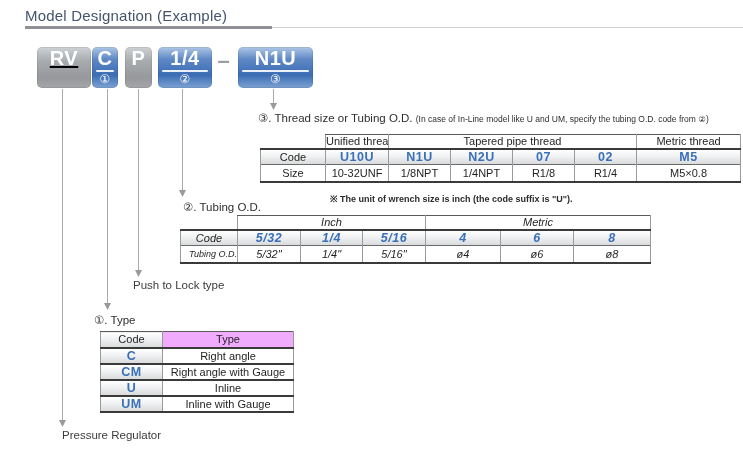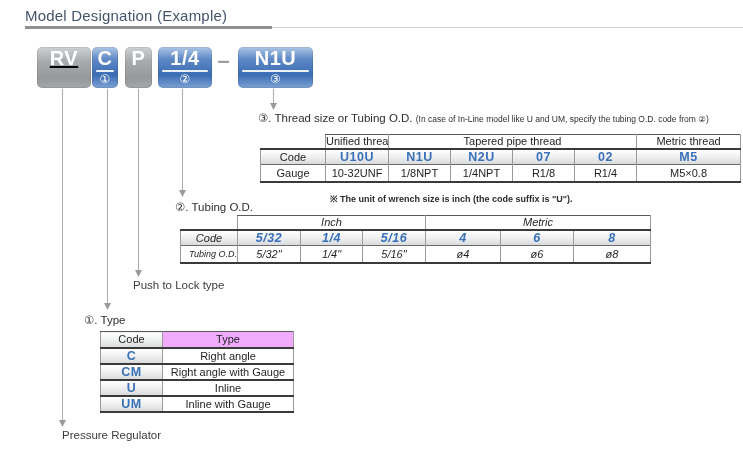--- a/index.html
+++ b/index.html
@@ -122,33 +122,33 @@
     <tr class="code-row">
       <td class="rowlabel">Code</td>
       <td>U10U</td>
       <td>N1U</td>
       <td>N2U</td>
       <td>07</td>
       <td>02</td>
       <td>M5</td>
     </tr>
     <tr class="size-row">
-      <td class="rowlabel">Gauge</td>
+      <td class="rowlabel">Size</td>
       <td>10-32UNF</td>
       <td>1/8NPT</td>
       <td>1/4NPT</td>
       <td>R1/8</td>
       <td>R1/4</td>
       <td>M5×0.8</td>
     </tr>
   </tbody>
     </table>
   <div class="footnote" style="left:330px;top:192px;">※ The unit of wrench size is inch (the code suffix is "U").</div>
 
-  <div class="spec-heading" style="left:175px;top:200px;">②.  Tubing O.D.</div>
+  <div class="spec-heading" style="left:183px;top:200px;">②.  Tubing O.D.</div>
   <table class="spec" style="left:180px;top:215px;width:470px;font-style:italic;">
     <colgroup>
       <col style="width:57px">
         <col style="width:63px">
         <col style="width:62px">
         <col style="width:63px">
       <col style="width:75px">
         <col style="width:73px">
         <col style="width:77px">
     </colgroup>
@@ -174,21 +174,21 @@
       <td>5/16"</td>
       <td>ø4</td>
       <td>ø6</td>
       <td>ø8</td>
     </tr>
   </tbody>
     </table>
 
   <div class="plain-label" style="left:133px;top:279px;">Push to Lock type</div>
 
-  <div class="spec-heading" style="left:84px;top:313px;">①. Type</div>
+  <div class="spec-heading" style="left:94px;top:313px;">①. Type</div>
   <table class="spec type-table" style="left:100px;top:331px;width:193px;">
     <colgroup>
         <col style="width:62px">
         <col style="width:131px">
       </colgroup>
     <tbody>
         <tr class="tt-header">
       <td class="codecell rowlabel">Code</td>
       <td>Type</td>
     </tr>

